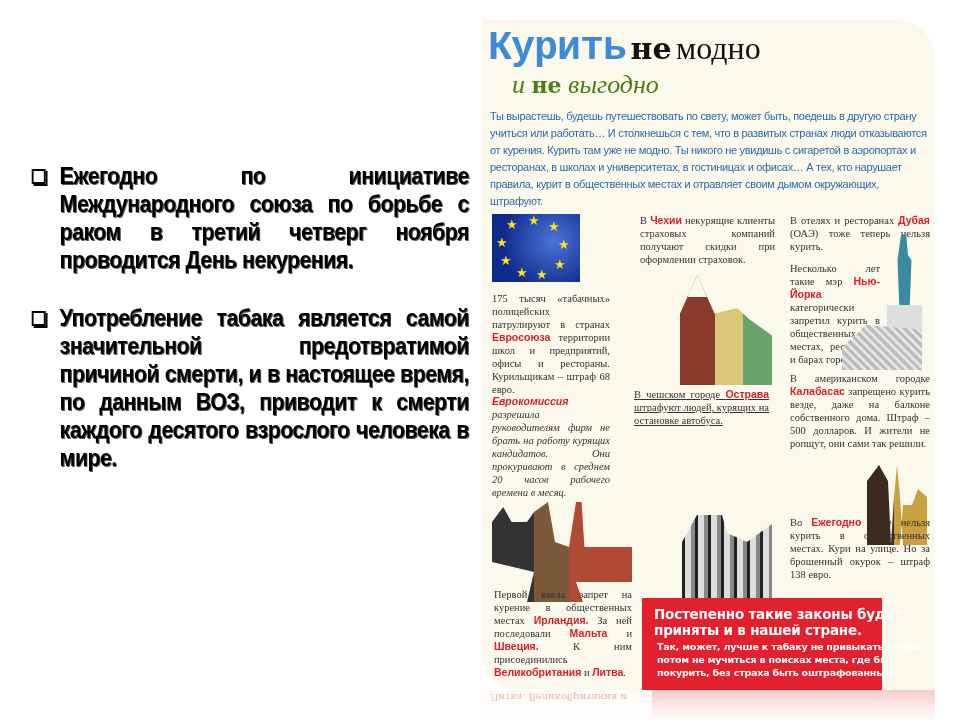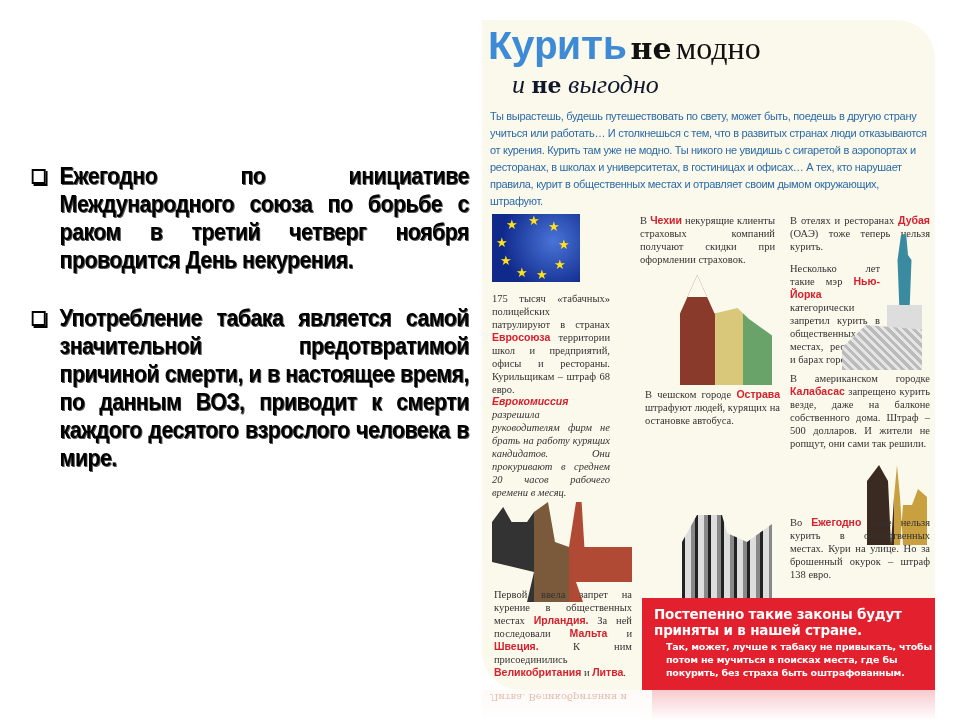--- a/index.html
+++ b/index.html
@@ -51,21 +51,21 @@
     color: #3d8ad6; letter-spacing: -1px;
   }
   .t-ne {
     font-family: "DejaVu Serif", serif; font-weight: bold; font-size: 30px; color: #111;
   }
   .t-modno {
     font-family: "Liberation Serif", serif; font-size: 32px; color: #111;
   }
   .title2 {
     position: absolute; left: 30px; top: 50px; white-space: nowrap;
-    font-family: "Liberation Serif", serif; font-style: italic; font-size: 26px; color: #0f172a;
+    font-family: "Liberation Serif", serif; font-style: italic; font-size: 26px; color: #4d7c0f;
   }
   .title2 b { font-family: "DejaVu Serif", serif; font-style: normal; font-size: 22px; }
   .intro {
     position: absolute; left: 8px; top: 88px; width: 440px;
     font-family: Liberation Sans, sans-serif; font-size: 11px; line-height: 17px;
     color: #2a6aa8; letter-spacing: -0.3px;
   }
   .col {
     position: absolute; font-family: "Liberation Serif", serif; font-size: 10.5px;
     line-height: 13px; color: #333; text-align: justify;
@@ -104,26 +104,26 @@
     left: 190px; top: 495px; width: 100px; height: 90px;
     background: repeating-linear-gradient(90deg, #ddd 0 6px, #888 6px 10px, #222 10px 13px);
     clip-path: polygon(10% 30%, 25% 0, 50% 0, 55% 20%, 75% 30%, 100% 10%, 100% 100%, 10% 100%);
   }
   .paris {
     left: 385px; top: 445px; width: 60px; height: 80px;
     background: linear-gradient(90deg, #3a2a20 0 45%, #c9a040 45% 100%);
     clip-path: polygon(0 20%, 20% 0, 35% 20%, 40% 100%, 45% 40%, 50% 0, 55% 40%, 60% 100%, 100% 100%, 100% 40%, 85% 30%, 75% 50%, 60% 50%, 55% 100%, 0 100%);
   }
   .red-box {
-    position: absolute; left: 160px; top: 578px; width: 318px; height: 92px;
+    position: absolute; left: 160px; top: 578px; width: 240px; height: 92px;
     background: #e2202e; border-radius: 0 0 0 0;
     color: #fff; font-family: "DejaVu Sans", sans-serif;
   }
   .red-head { position: absolute; left: 12px; top: 8px; width: 275px; font-weight: bold; font-size: 13.5px; line-height: 16px; letter-spacing: -0.2px; }
-  .red-body { position: absolute; left: 24px; top: 42px; width: 278px; font-weight: bold; font-size: 9.5px; line-height: 13px; letter-spacing: -0.2px; }
+  .red-body { position: absolute; left: 15px; top: 42px; width: 278px; font-weight: bold; font-size: 9.5px; line-height: 13px; letter-spacing: -0.2px; }
 </style>
 </head>
 <body>
 
 <div class="bullets">
   <div class="bullet">
     <span class="bullet-box"></span>
     <span>Ежегодно по инициативе Международного союза по борьбе с раком в третий четверг ноября проводится День некурения.</span>
   </div>
   <div class="bullet">
@@ -159,21 +159,21 @@
     <span>175 тысяч «табачных» полицейских патрулируют в странах </span><span class="hl">Евросоюза</span><span> территории школ и предприятий, офисы и рестораны. Курильщикам – штраф 68 евро.</span>
   </div>
   <div class="col" style="left:10px;top:375px;width:118px;font-style:italic;">
     <span></span><span class="hl">Еврокомиссия</span><span> разрешила руководителям фирм не брать на работу курящих кандидатов. Они прокуривают в среднем 20 часов рабочего времени в месяц.</span>
   </div>
 
   <div class="col" style="left:158px;top:194px;width:135px;">
     <span>В </span><span class="hl">Чехии</span><span> некурящие клиенты страховых компаний получают скидки при оформлении страховок.</span>
   </div>
   <div class="illus prague"></div>
-  <div class="col" style="left:163px;top:368px;width:135px;">
+  <div class="col" style="left:152px;top:368px;width:135px;text-decoration:underline;">
     <span>В чешском городе </span><span class="hl">Острава</span><span> штрафуют людей, курящих на остановке автобуса.</span>
   </div>
 
   <div class="col" style="left:308px;top:194px;width:140px;">
     <span>В отелях и ресторанах </span><span class="hl">Дубая</span><span> (ОАЭ) тоже теперь нельзя курить.</span>
   </div>
   <div class="col" style="left:308px;top:242px;width:90px;">
     <span>Несколько лет такие мэр </span><span class="hl">Нью-Йорка</span><span> категорически запретил курить в общественных местах, ресторанах и барах города.</span>
   </div>
   <div class="illus liberty"></div>

